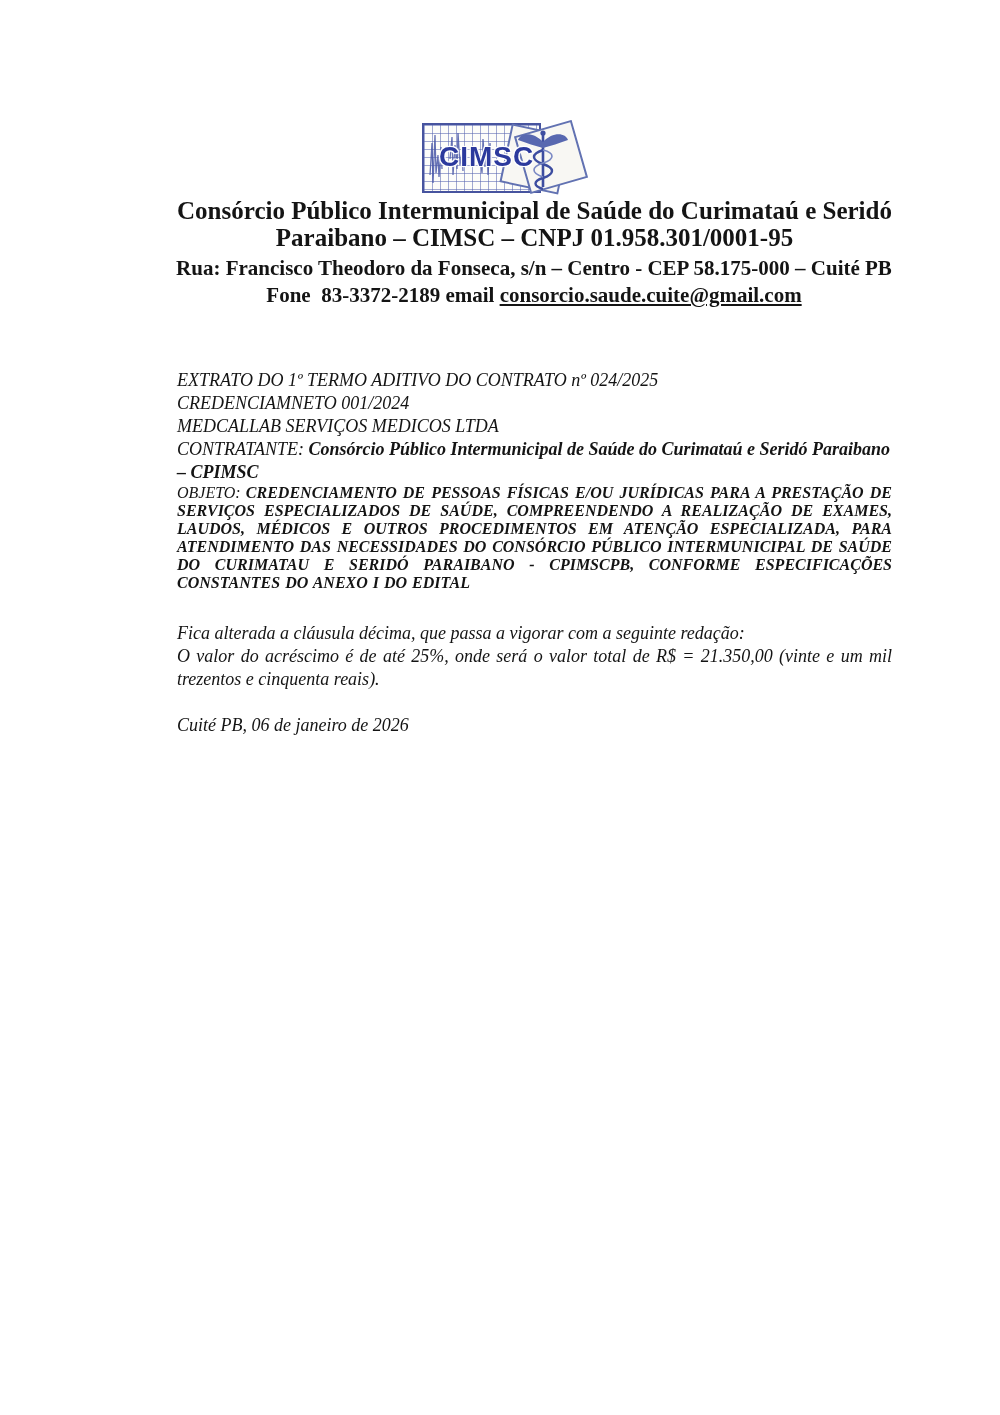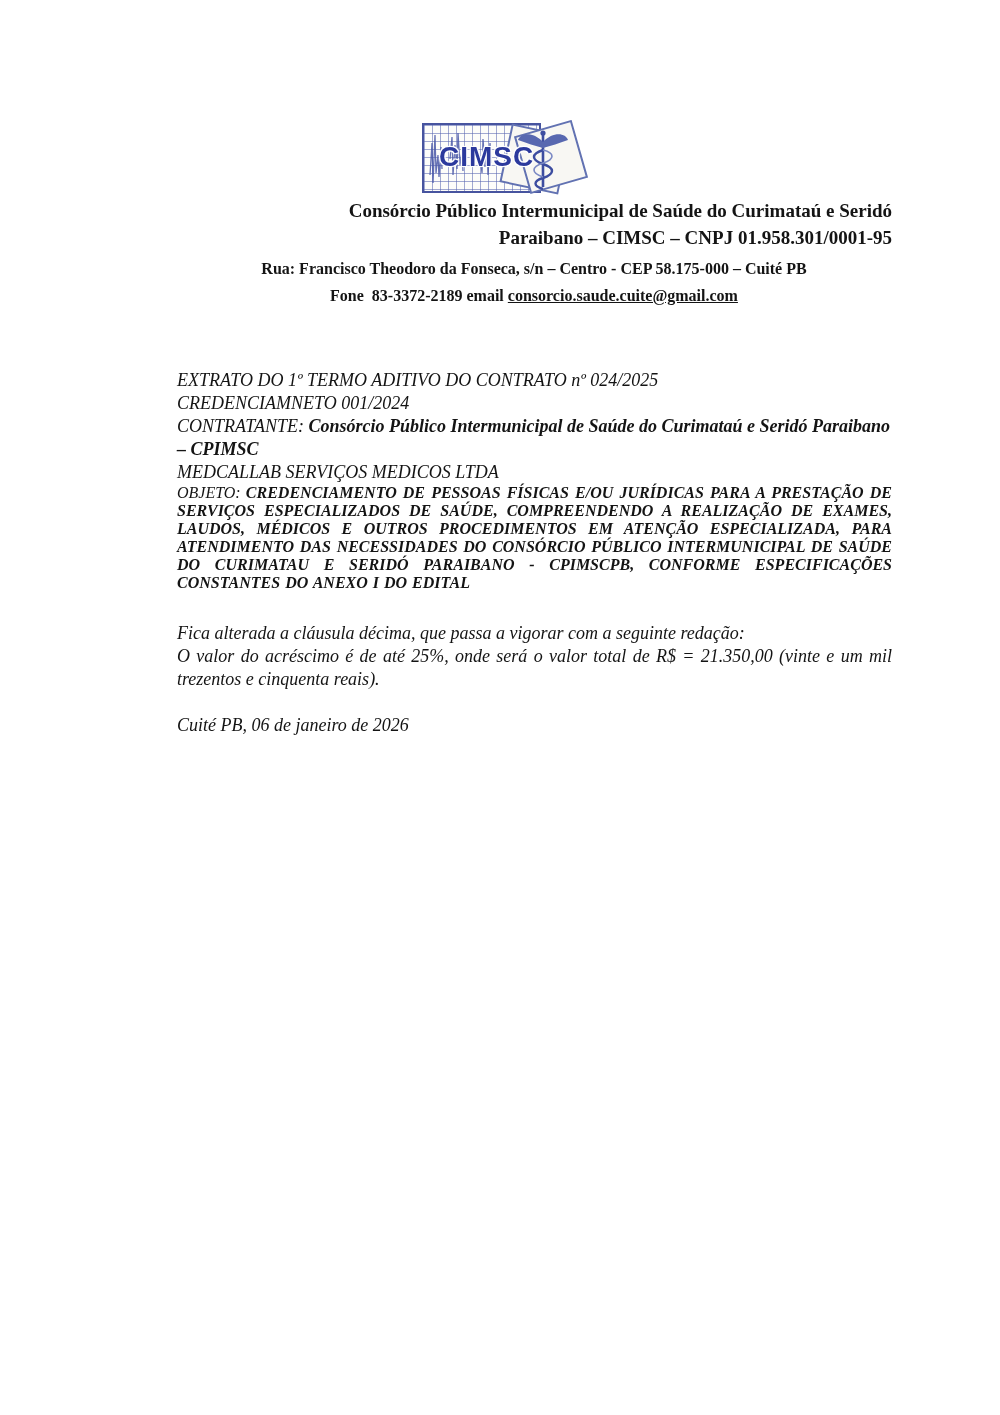--- a/index.html
+++ b/index.html
@@ -50,32 +50,32 @@
       -1px -1px 0 #ffffff, 1px -1px 0 #ffffff,
       -1px 1px 0 #ffffff, 1px 1px 0 #ffffff,
       0 0 3px #ffffff;
   }
 
   
   .header-org {
     position: absolute;
     left: 143px; top: 196px;
     width: 715px;
-    text-align: right;
+    text-align: center;
     font-weight: bold;
-    font-size: 19px;
+    font-size: 25px;
     line-height: 27px;
   }
   .header-addr {
     position: absolute;
     left: 120px; top: 254px;
     width: 760px;
     text-align: center;
     font-weight: bold;
-    font-size: 16px;
+    font-size: 21px;
     line-height: 27px;
   }
   .email-link {
     color: inherit;
     text-decoration: underline;
     cursor: pointer;
   }
 
   
   .doc-body {
@@ -137,21 +137,21 @@
   <div class="header-addr">
     <div>Rua: Francisco Theodoro da Fonseca, s/n – Centro - CEP 58.175-000 – Cuité PB</div>
     <div>
       <span>Fone&nbsp; 83-3372-2189 email </span><a class="email-link">consorcio.saude.cuite@gmail.com</a>
     </div>
   </div>
 
   <div class="doc-body">
     <div>EXTRATO DO 1º TERMO ADITIVO DO CONTRATO nº 024/2025</div>
     <div>CREDENCIAMNETO 001/2024</div>
+    <div>MEDCALLAB SERVIÇOS MEDICOS LTDA</div>
     <div><span>CONTRATANTE: </span><span class="bold">Consórcio Público Intermunicipal de Saúde do Curimataú e Seridó Paraibano – CPIMSC</span></div>
-    <div>MEDCALLAB SERVIÇOS MEDICOS LTDA</div>
     <div class="objeto"><span>OBJETO: </span><span class="bold">CREDENCIAMENTO DE PESSOAS FÍSICAS E/OU JURÍDICAS PARA A PRESTAÇÃO DE SERVIÇOS ESPECIALIZADOS DE SAÚDE, COMPREENDENDO A REALIZAÇÃO DE EXAMES, LAUDOS, MÉDICOS E OUTROS PROCEDIMENTOS EM ATENÇÃO ESPECIALIZADA, PARA ATENDIMENTO DAS NECESSIDADES DO CONSÓRCIO PÚBLICO INTERMUNICIPAL DE SAÚDE DO CURIMATAU E SERIDÓ PARAIBANO - CPIMSCPB, CONFORME ESPECIFICAÇÕES CONSTANTES DO ANEXO I DO EDITAL</span></div>
     <div class="p-clause">Fica alterada a cláusula décima, que passa a vigorar com a seguinte redação:</div>
     <div class="p-value justify">O valor do acréscimo é de até 25%, onde será o valor total de R$ = 21.350,00 (vinte e um mil trezentos e cinquenta reais).</div>
     <div class="p-date">Cuité PB, 06 de janeiro de 2026</div>
   </div>
 
 </div>
 
 </body></html>

